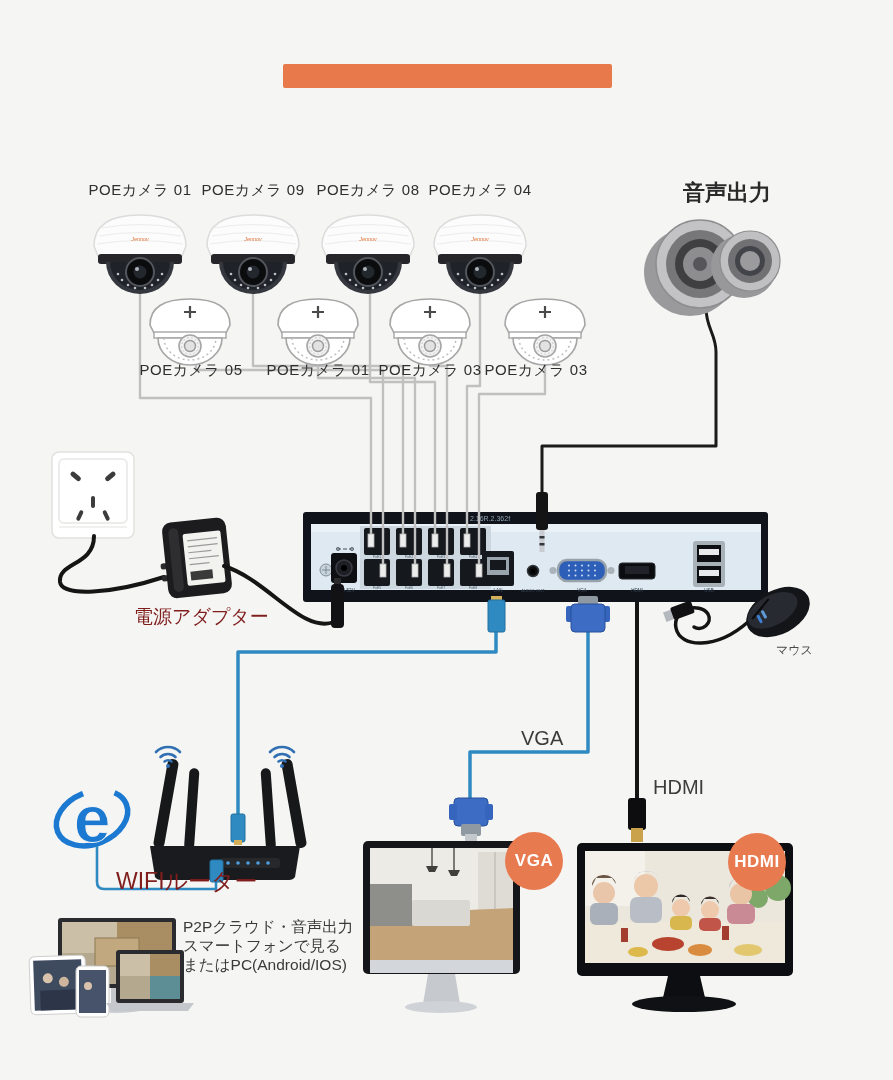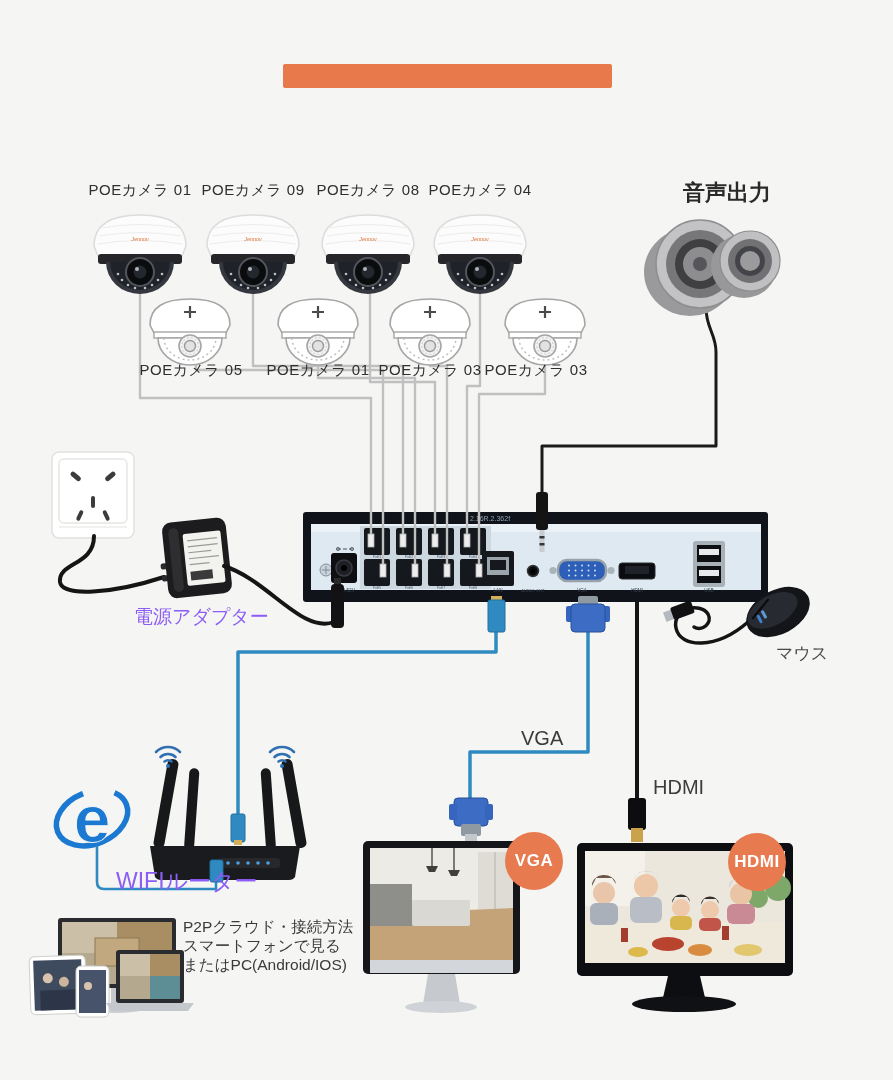--- a/index.html
+++ b/index.html
@@ -2,21 +2,21 @@
 <html><head>
 <meta charset="utf-8">
 <style>
   html,body{margin:0;padding:0;background:#e9e9e7;}
   #stage{
     position:relative;width:893px;height:1080px;margin:0 auto;
     background:#f5f5f3;overflow:hidden;
     font-family:"Liberation Sans","DejaVu Sans",sans-serif;
   }
   svg{position:absolute;left:0;top:0;}
-  .lbl{position:absolute;white-space:nowrap;color:#8b5cf6;z-index:5;}
+  .lbl{position:absolute;white-space:nowrap;color:#7f1d1d;z-index:5;}
   .cam-lbl{font-size:15px;color:#2f2f2f;transform:translateX(-50%);letter-spacing:.5px;text-align:right;}
   .banner-bar{position:absolute;left:283px;top:64px;width:329px;height:24px;
     background:#E8794B;border-radius:2px;z-index:1;}
   .page-title{
     position:absolute;left:0;top:20px;width:100%;text-align:center;z-index:2;
     font-size:46px;font-weight:bold;color:#E86E3A;letter-spacing:2px;
     text-shadow:-2px -2px 0 #fff,2px -2px 0 #fff,-2px 2px 0 #fff,2px 2px 0 #fff,
       0 -3px 0 #fff,0 3px 0 #fff,-3px 0 0 #fff,3px 0 0 #fff,4px 5px 5px rgba(90,50,20,.25);
   }
   .badge{
@@ -436,27 +436,27 @@
   <div class="lbl cam-lbl" style="left:368px;top:181px">POEカメラ 08</div>
   <div class="lbl cam-lbl" style="left:480px;top:181px">POEカメラ 04</div>
 
   <div class="lbl cam-lbl" style="left:191px;top:361px">POEカメラ 05</div>
   <div class="lbl cam-lbl" style="left:318px;top:361px">POEカメラ 01</div>
   <div class="lbl cam-lbl" style="left:430px;top:361px">POEカメラ 03</div>
   <div class="lbl cam-lbl" style="left:536px;top:361px">POEカメラ 03</div>
 
   <div class="lbl" style="left:683px;top:178px;font-size:22px;font-weight:700;color:#2a2a2a">音声出力</div>
   <div class="lbl" style="left:134px;top:604px;font-size:19px">電源アダプター</div>
-  <div class="lbl" style="left:776px;top:642px;font-size:17px;color:#4a4a4a">マウス</div>
+  <div class="lbl" style="left:776px;top:642px;font-size:12px;color:#4a4a4a">マウス</div>
   <div class="lbl" style="left:116px;top:866px;font-size:23px">WIFIルーター</div>
   <div class="lbl" style="left:521px;top:727px;font-size:20px;color:#3c3c3c">VGA</div>
   <div class="lbl" style="left:653px;top:776px;font-size:20px;color:#3c3c3c">HDMI</div>
 
   <div class="badge" style="left:505px;top:832px">VGA</div>
   <div class="badge" style="left:728px;top:833px">HDMI</div>
 
   <div class="remote-text">
-    <div>P2Pクラウド・接続方法</div>
+    <div>P2Pクラウド・音声出力</div>
     <div>スマートフォンで見る</div>
     <div>またはPC(Android/IOS)</div>
   </div>
 
 </div>
 
 </body></html>

